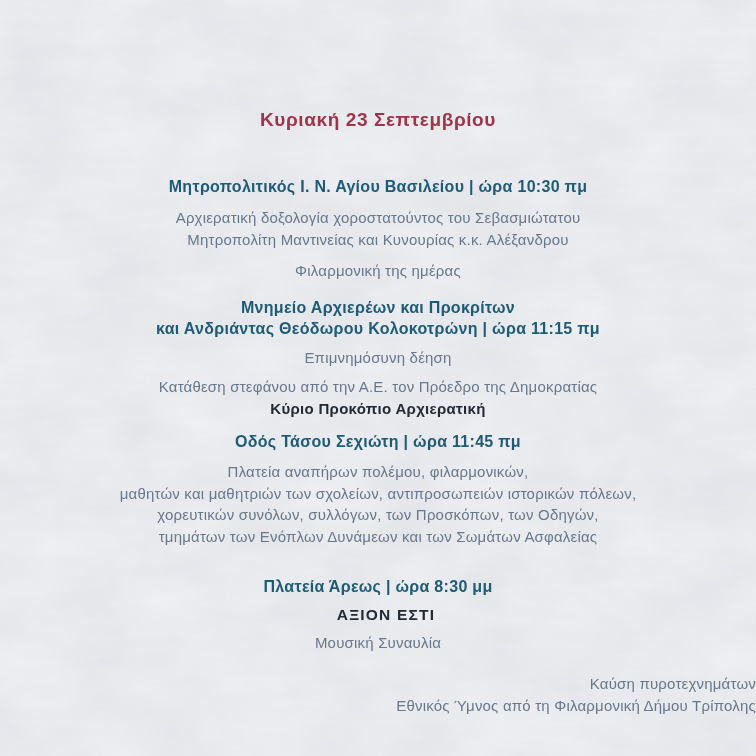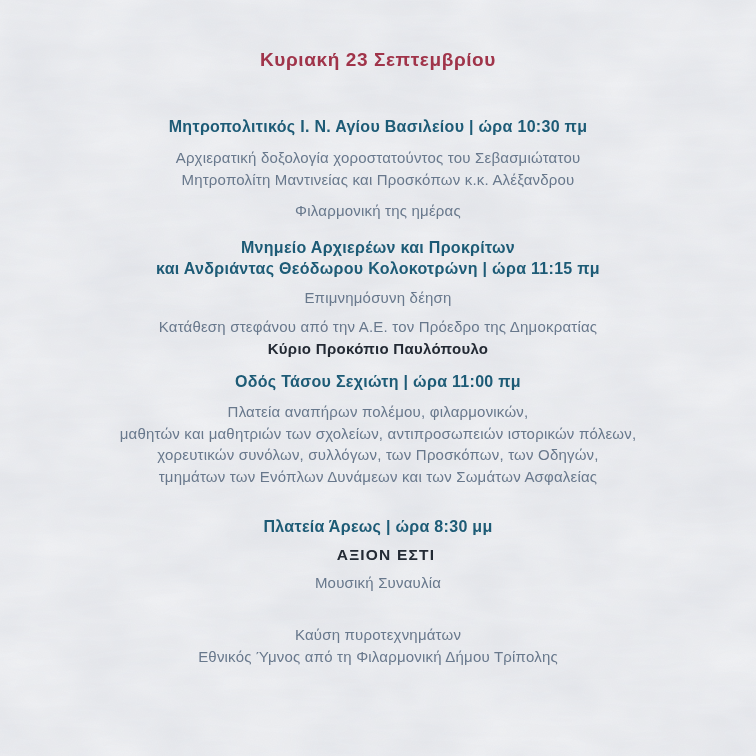--- a/index.html
+++ b/index.html
@@ -25,21 +25,21 @@
   .content {
     position: relative;
     z-index: 1;
     width: 100%;
     height: 100%;
     text-align: center;
     color: #68788c;
   }
   .date-title {
     margin: 0;
-    padding-top: 48px;
+    padding-top: 108px;
     font-size: 19px;
     line-height: 24px;
     font-weight: bold;
     letter-spacing: 0.6px;
     color: #a0344a;
   }
   .section-heading {
     margin: 0;
     font-size: 16px;
     line-height: 21px;
@@ -72,21 +72,21 @@
   .mp1  { margin-top: 10px; }  
   .mp2  { margin-top: 10px; }  
   .mh2  { margin-top: 15px; }  
   .mp3  { margin-top: 8px;  }  
   .mp4  { margin-top: 8px;  }  
   .mh3  { margin-top: 12px; }  
   .mp5  { margin-top: 9px;  }  
   .mh4  { margin-top: 29px; }  
   .mp6  { margin-top: 7px; padding-left: 16px;  }  
   .mp7  { margin-top: 6px;  }  
-  .mp8  { margin-top: 31px; }  
+  .mp8  { margin-top: 20px; text-align: right; }  
 </style>
 </head>
 <body>
 
 <div class="page">
 
   <svg class="paper" width="756" height="756" viewBox="0 0 756 756" xmlns="http://www.w3.org/2000/svg" aria-hidden="true">
     <defs>
       <filter id="mottle" x="0" y="0" width="100%" height="100%">
         <feTurbulence type="fractalNoise" baseFrequency="0.013 0.017" numOctaves="3" seed="11" stitchTiles="stitch"></feTurbulence>
@@ -110,44 +110,44 @@
   <div class="content">
 
     <h1 class="date-title">Κυριακή 23 Σεπτεμβρίου</h1>
 
     <section>
       <h2 class="section-heading mh1">
         <span class="heading-line">Μητροπολιτικός Ι. Ν. Αγίου Βασιλείου | ώρα 10:30 πμ</span>
       </h2>
       <p class="para mp1">
         <span class="text-line">Αρχιερατική δοξολογία χοροστατούντος του Σεβασμιώτατου</span>
-        <span class="text-line">Μητροπολίτη Μαντινείας και Προσκόπων κ.κ. Αλέξανδρου</span>
+        <span class="text-line">Μητροπολίτη Μαντινείας και Κυνουρίας κ.κ. Αλέξανδρου</span>
       </p>
       <p class="para mp2">
         <span class="text-line">Φιλαρμονική της ημέρας</span>
       </p>
     </section>
 
     <section>
       <h2 class="section-heading mh2">
         <span class="heading-line">Μνημείο Αρχιερέων και Προκρίτων</span>
         <span class="heading-line">και Ανδριάντας Θεόδωρου Κολοκοτρώνη | ώρα 11:15 πμ</span>
       </h2>
       <p class="para mp3">
         <span class="text-line">Επιμνημόσυνη δέηση</span>
       </p>
       <p class="para mp4">
         <span class="text-line">Κατάθεση στεφάνου από την Α.Ε. τον Πρόεδρο της Δημοκρατίας</span>
-        <span class="text-line strong-dark">Κύριο Προκόπιο Παυλόπουλο</span>
+        <span class="text-line strong-dark">Κύριο Προκόπιο Αρχιερατική</span>
       </p>
     </section>
 
     <section>
       <h2 class="section-heading mh3">
-        <span class="heading-line">Οδός Τάσου Σεχιώτη | ώρα 11:00 πμ</span>
+        <span class="heading-line">Οδός Τάσου Σεχιώτη | ώρα 11:45 πμ</span>
       </h2>
       <p class="para mp5">
         <span class="text-line">Πλατεία αναπήρων πολέμου, φιλαρμονικών,</span>
         <span class="text-line">μαθητών και μαθητριών των σχολείων, αντιπροσωπειών ιστορικών πόλεων,</span>
         <span class="text-line">χορευτικών συνόλων, συλλόγων, των Προσκόπων, των Οδηγών,</span>
         <span class="text-line">τμημάτων των Ενόπλων Δυνάμεων και των Σωμάτων Ασφαλείας</span>
       </p>
     </section>
 
     <section>

